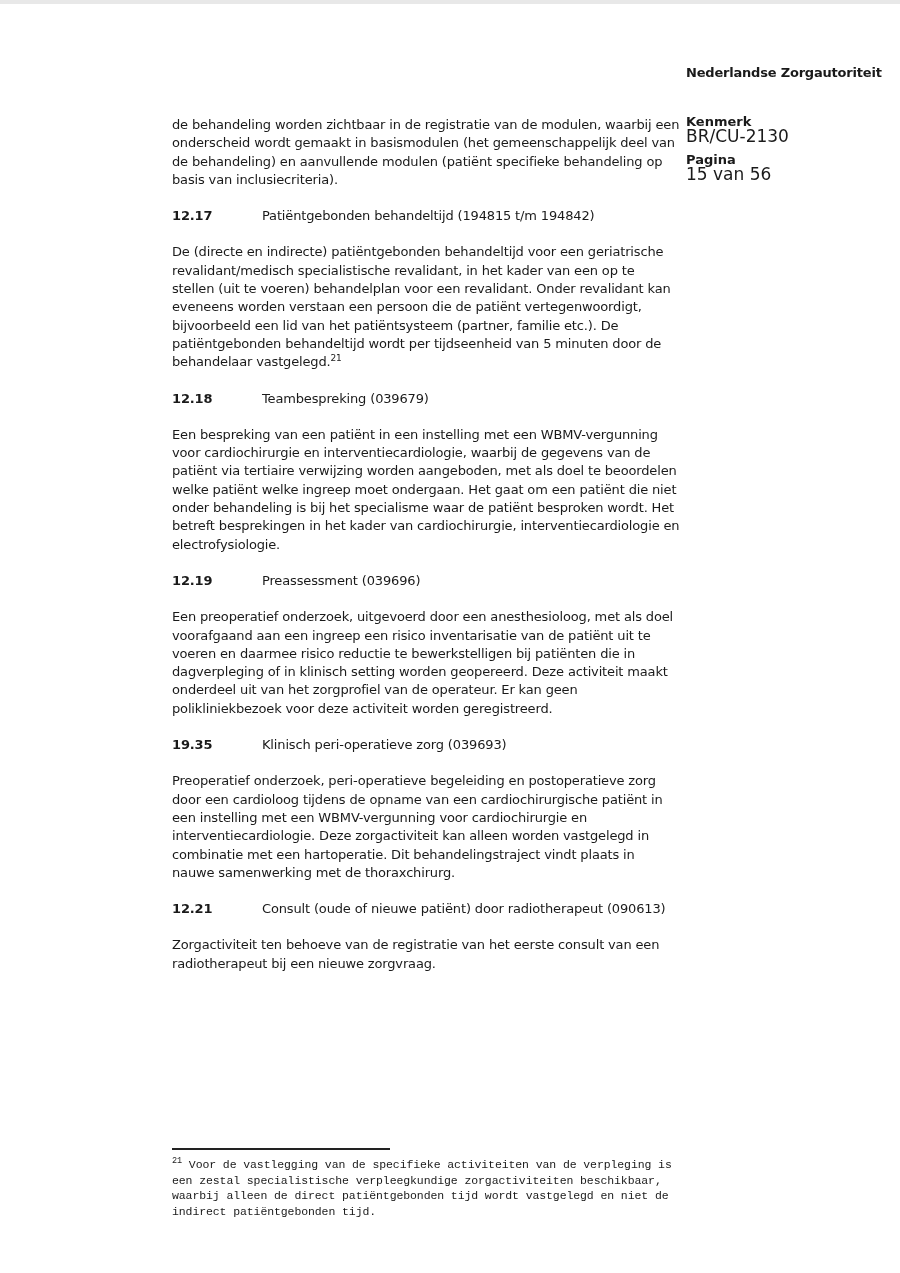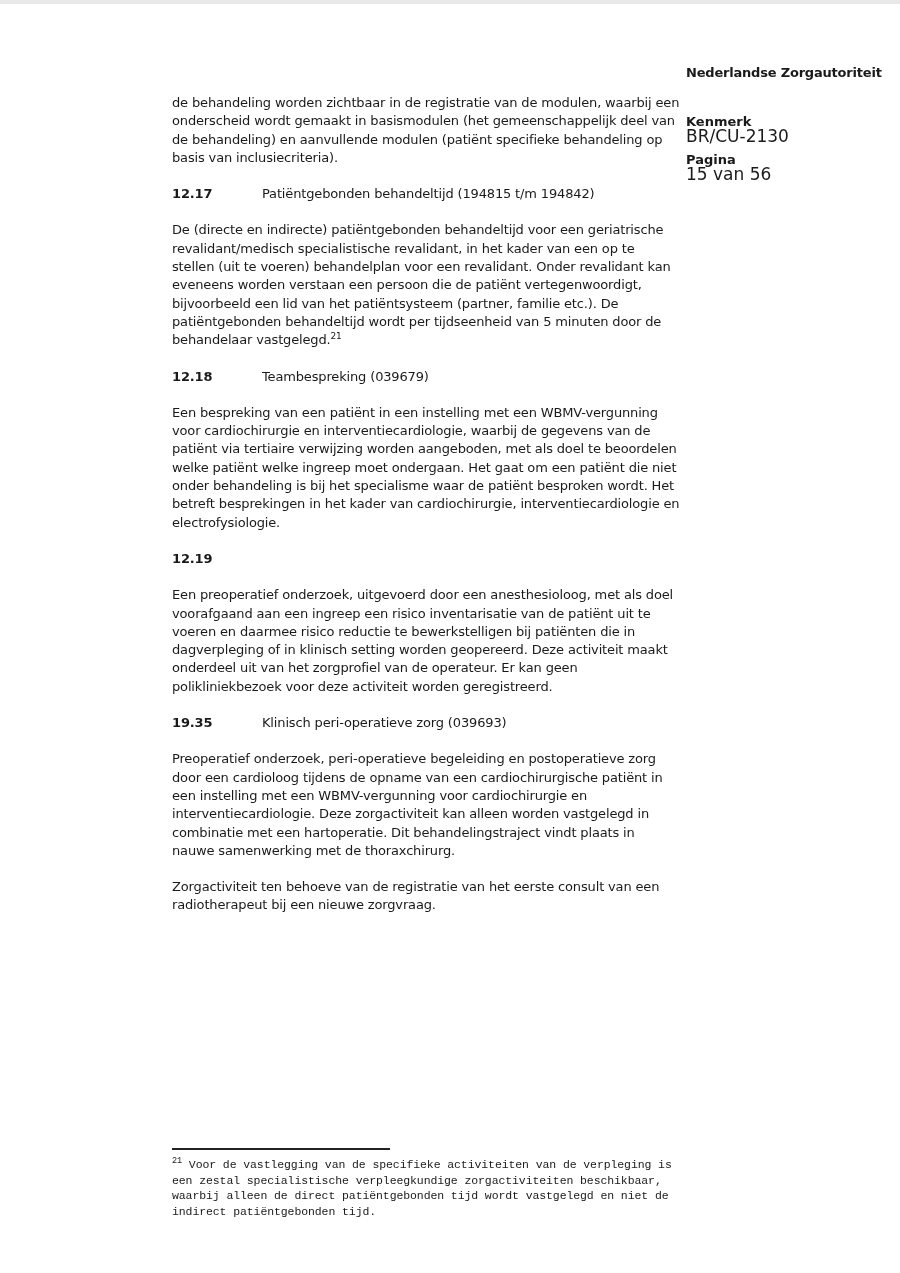--- a/index.html
+++ b/index.html
@@ -35,21 +35,21 @@
     line-height: 14px;
   }
   .meta-value {
     font-size: 17px;
     line-height: 14px;
     margin-bottom: 10px;
   }
   .main {
     position: absolute;
     left: 172px;
-    top: 90px;
+    top: 112px;
     width: 508px;
     font-size: 13px;
     line-height: 18.3px;
     letter-spacing: -0.15px;
   }
   .body-par { margin: 0 0 18px; }
   .section-heading {
     display: flex;
     margin: 0 0 18px;
     align-items: flex-end;
@@ -118,29 +118,34 @@
     <p class="body-par"><span>De (directe en indirecte) patiëntgebonden behandeltijd voor een geriatrische revalidant/medisch specialistische revalidant, in het kader van een op te stellen (uit te voeren) behandelplan voor een revalidant. Onder revalidant kan eveneens worden verstaan een persoon die de patiënt vertegenwoordigt, bijvoorbeeld een lid van het patiëntsysteem (partner, familie etc.). De patiëntgebonden behandeltijd wordt per tijdseenheid van 5 minuten door de behandelaar vastgelegd.</span><sup class="fn-ref">21</sup></p>
 
     <div class="section-heading">
       <span class="sec-num">12.18</span>
       <span class="sec-title">Teambespreking (039679)</span>
     </div>
     <p class="body-par">Een bespreking van een patiënt in een instelling met een WBMV-vergunning voor cardiochirurgie en interventiecardiologie, waarbij de gegevens van de patiënt via tertiaire verwijzing worden aangeboden, met als doel te beoordelen welke patiënt welke ingreep moet ondergaan. Het gaat om een patiënt die niet onder behandeling is bij het specialisme waar de patiënt besproken wordt. Het betreft besprekingen in het kader van cardiochirurgie, interventiecardiologie en electrofysiologie.</p>
 
     <div class="section-heading">
       <span class="sec-num">12.19</span>
+      <span class="sec-title">Preassessment (039696)</span>
     </div>
     <p class="body-par">Een preoperatief onderzoek, uitgevoerd door een anesthesioloog, met als doel voorafgaand aan een ingreep een risico inventarisatie van de patiënt uit te voeren en daarmee risico reductie te bewerkstelligen bij patiënten die in dagverpleging of in klinisch setting worden geopereerd. Deze activiteit maakt onderdeel uit van het zorgprofiel van de operateur. Er kan geen polikliniekbezoek voor deze activiteit worden geregistreerd.</p>
 
     <div class="section-heading">
       <span class="sec-num">19.35</span>
       <span class="sec-title">Klinisch peri-operatieve zorg (039693)</span>
     </div>
     <p class="body-par">Preoperatief onderzoek, peri-operatieve begeleiding en postoperatieve zorg door een cardioloog tijdens de opname van een cardiochirurgische patiënt in een instelling met een WBMV-vergunning voor cardiochirurgie en interventiecardiologie. Deze zorgactiviteit kan alleen worden vastgelegd in combinatie met een hartoperatie. Dit behandelingstraject vindt plaats in nauwe samenwerking met de thoraxchirurg.</p>
 
+    <div class="section-heading">
+      <span class="sec-num">12.21</span>
+      <span class="sec-title">Consult (oude of nieuwe patiënt) door radiotherapeut (090613)</span>
+    </div>
     <p class="body-par">Zorgactiviteit ten behoeve van de registratie van het eerste consult van een radiotherapeut bij een nieuwe zorgvraag.</p>
 
   </div>
 
   <div class="footnote">
     <div class="footnote-rule"></div>
     <p class="footnote-text"><sup>21</sup> <span>Voor de vastlegging van de specifieke activiteiten van de verpleging is een zestal specialistische verpleegkundige zorgactiviteiten beschikbaar, waarbij alleen de direct patiëntgebonden tijd wordt vastgelegd en niet de indirect patiëntgebonden tijd.</span></p>
   </div>
 
 </div>

